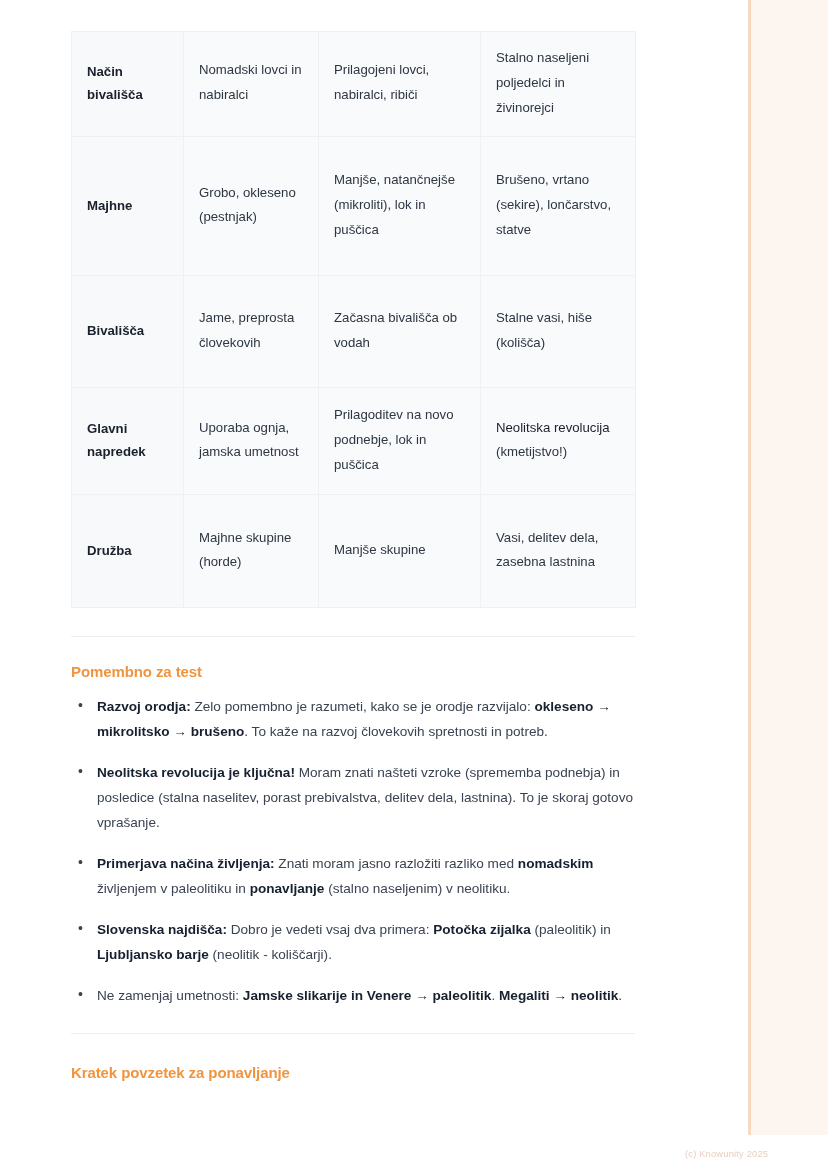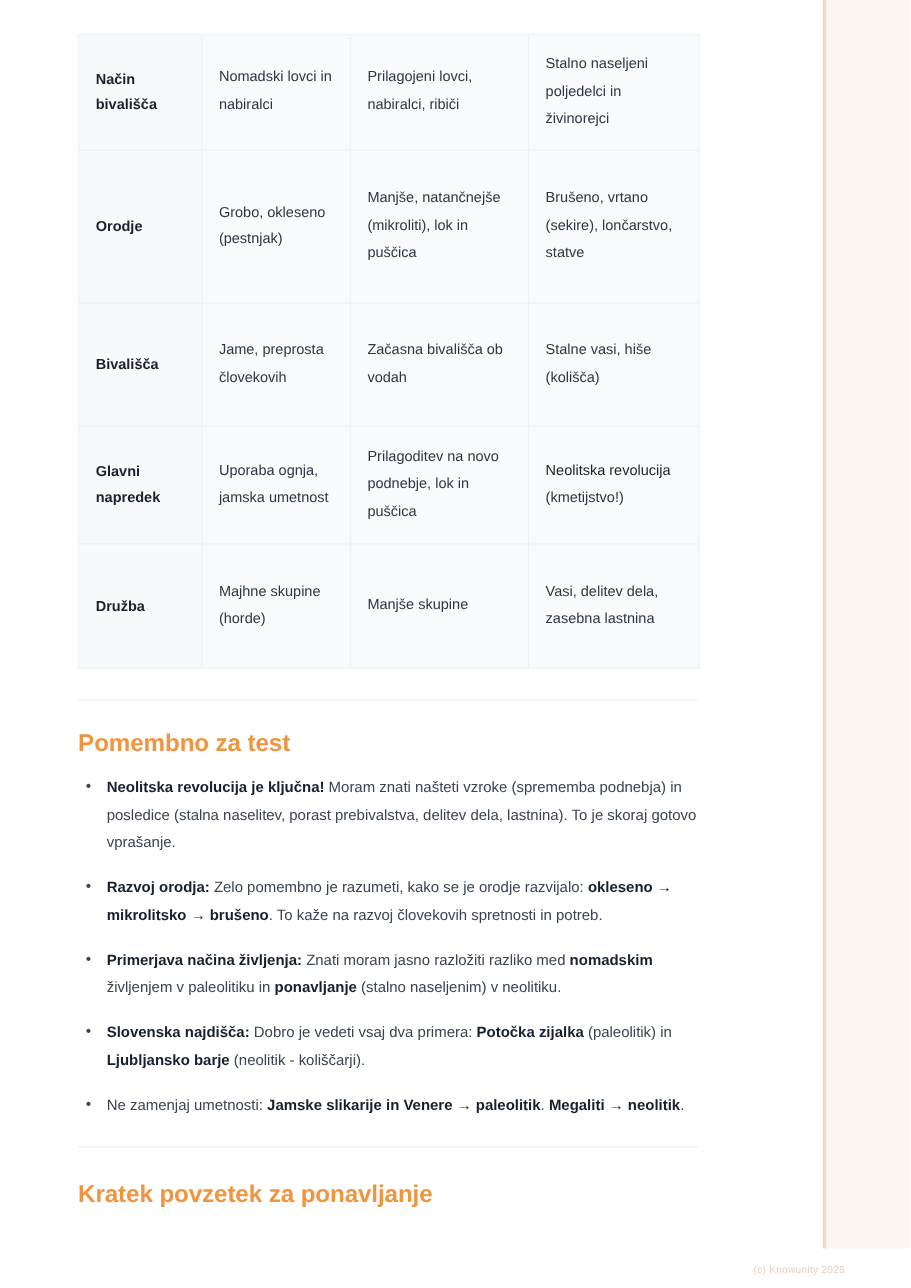--- a/index.html
+++ b/index.html
@@ -80,21 +80,21 @@
     border-top: 1px solid #edeef0;
     margin: 0;
     width: 564px;
   }
   #rule-1 { margin-top: 28px; }
   #rule-2 { margin-top: 25px; }
 
   
   h2.section-title {
     color: #f0943f;
-    font-size: 22px;
+    font-size: 15px;
     font-weight: bold;
     margin: 0;
     letter-spacing: -0.1px;
   }
   #heading-important { padding-top: 26px; }
   #heading-summary  { padding-top: 30px; }
 
   
   ul.notes {
     list-style: none;
@@ -149,21 +149,21 @@
         <col class="c3">
     </colgroup>
     <tbody>
         <tr class="r0">
           <td class="rowhead">Način bivališča</td>
           <td>Nomadski lovci in nabiralci</td>
           <td>Prilagojeni lovci, nabiralci, ribiči</td>
           <td>Stalno naseljeni poljedelci in živinorejci</td>
         </tr>
         <tr class="r1">
-          <td class="rowhead">Orodje</td>
+          <td class="rowhead">Majhne</td>
           <td>Grobo, okleseno (pestnjak)</td>
           <td>Manjše, natančnejše (mikroliti), lok in puščica</td>
           <td>Brušeno, vrtano (sekire), lončarstvo, statve</td>
         </tr>
         <tr class="r2">
           <td class="rowhead">Bivališča</td>
           <td>Jame, preprosta človekovih</td>
           <td>Začasna bivališča ob vodah</td>
           <td>Stalne vasi, hiše (kolišča)</td>
         </tr>
@@ -180,22 +180,22 @@
           <td>Vasi, delitev dela, zasebna lastnina</td>
         </tr>
       </tbody>
   </table>
 
   <hr class="rule" id="rule-1">
 
   <h2 class="section-title" id="heading-important">Pomembno za test</h2>
 
   <ul class="notes" id="notes-list">
+      <li><b>Razvoj orodja:</b> Zelo pomembno je razumeti, kako se je orodje razvijalo: <b>okleseno → mikrolitsko → brušeno</b>. To kaže na razvoj človekovih spretnosti in potreb.</li>
       <li><b>Neolitska revolucija je ključna!</b> Moram znati našteti vzroke (sprememba podnebja) in posledice (stalna naselitev, porast prebivalstva, delitev dela, lastnina). To je skoraj gotovo vprašanje.</li>
-      <li><b>Razvoj orodja:</b> Zelo pomembno je razumeti, kako se je orodje razvijalo: <b>okleseno → mikrolitsko → brušeno</b>. To kaže na razvoj človekovih spretnosti in potreb.</li>
       <li><b>Primerjava načina življenja:</b> Znati moram jasno razložiti razliko med <b>nomadskim</b> življenjem v paleolitiku in <b>ponavljanje</b> (stalno naseljenim) v neolitiku.</li>
       <li><b>Slovenska najdišča:</b> Dobro je vedeti vsaj dva primera: <b>Potočka zijalka</b> (paleolitik) in <b>Ljubljansko barje</b> (neolitik - koliščarji).</li>
       <li>Ne zamenjaj umetnosti: <b>Jamske slikarije in Venere → paleolitik</b>. <b>Megaliti → neolitik</b>.</li>
     </ul>
 
   <hr class="rule" id="rule-2">
 
   <h2 class="section-title" id="heading-summary">Kratek povzetek za ponavljanje</h2>
 
 </div>

